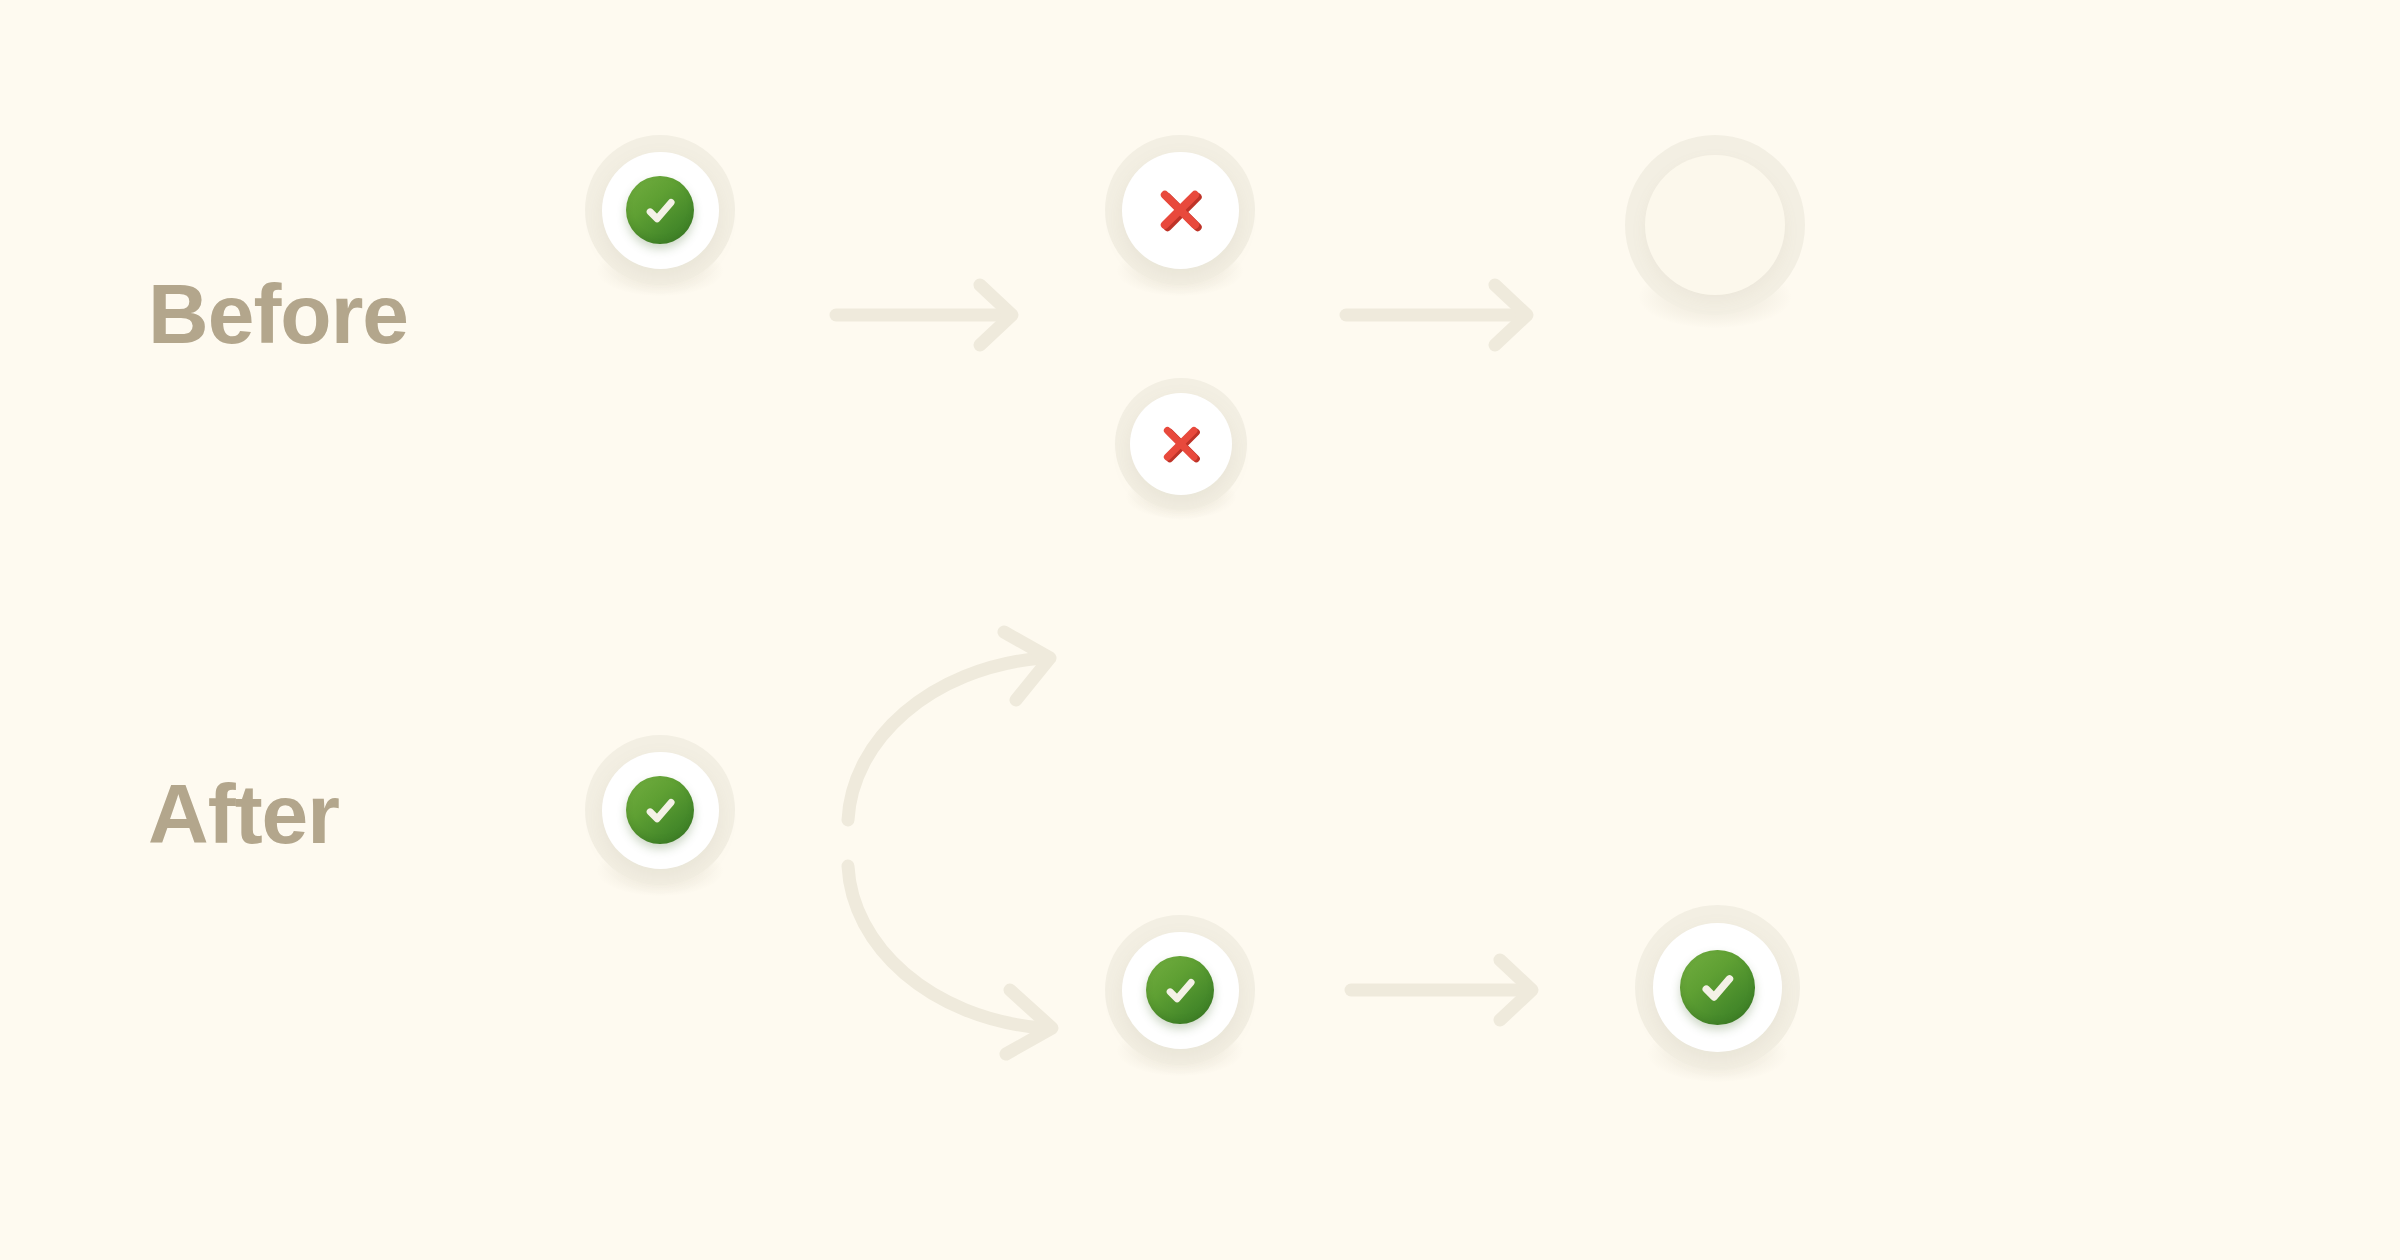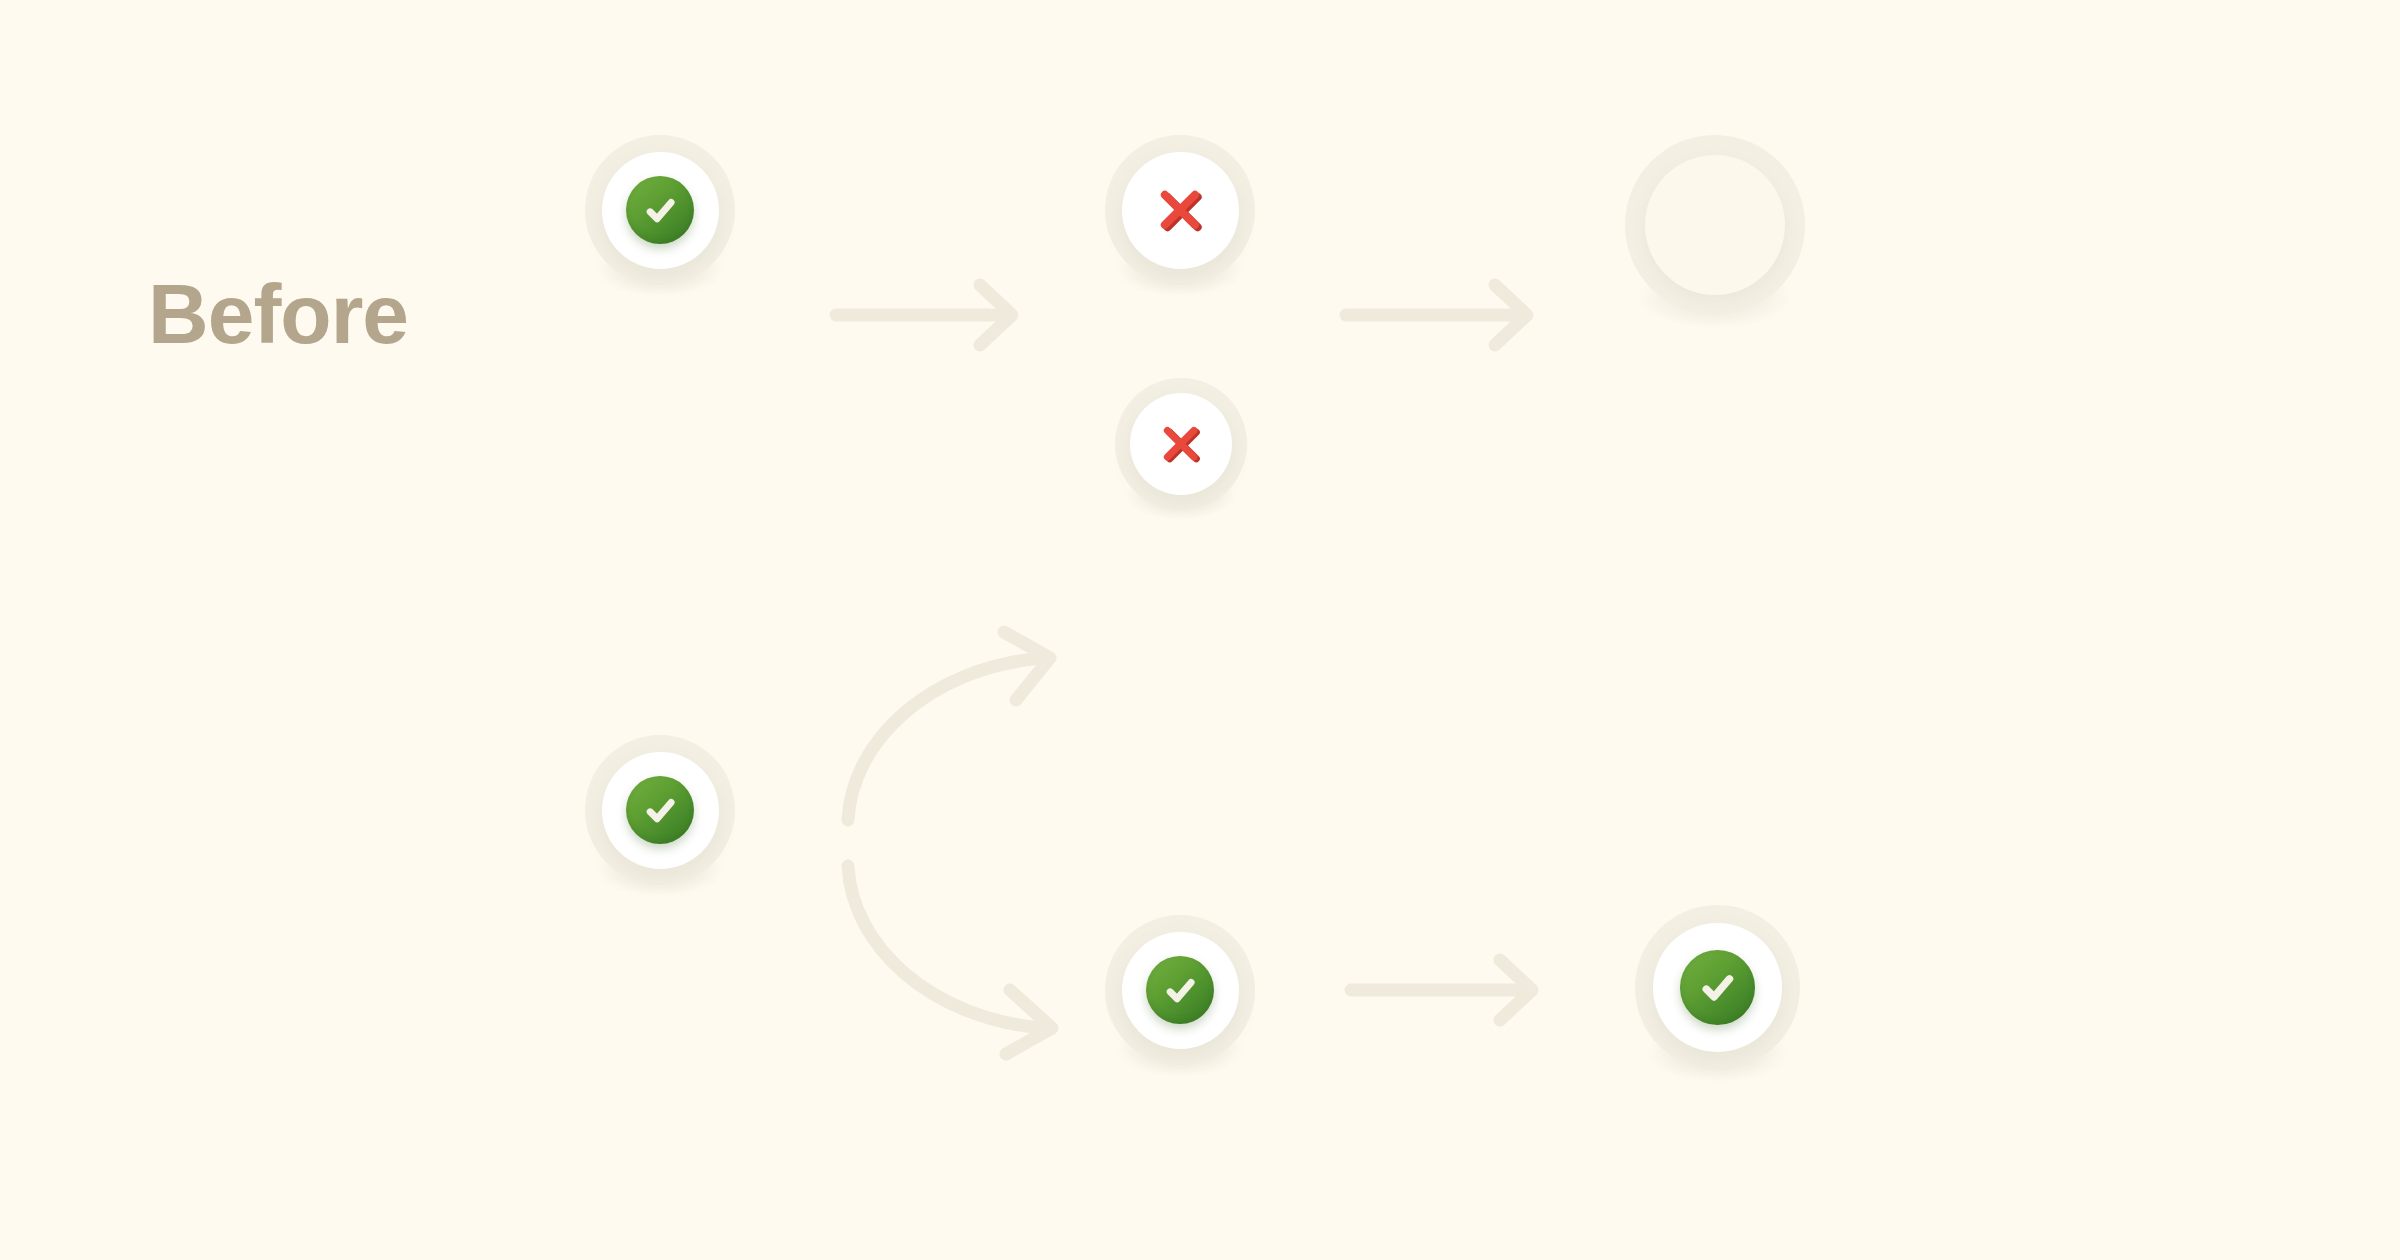--- a/index.html
+++ b/index.html
@@ -155,20 +155,21 @@
     <svg width="205" height="80" viewBox="0 0 205 80" aria-hidden="true">
       <path d="M6 40 H185"></path>
       <path d="M155 10 L187 40 L155 70"></path>
     </svg>
   </div>
 
   <div class="badge empty" id="before-node-3" style="left:1625px; top:135px; width:180px; height:180px;">
     <div class="disc"></div>
   </div>
 
+  <div class="row-label" id="label-after">After</div>
 
   <div class="badge" id="after-node-1" style="left:585px; top:735px; width:150px; height:150px;">
     <div class="disc">
       <div class="check-puck">
         <svg viewBox="0 0 48 48" aria-hidden="true">
           <path d="M13 25.5 L20.5 33 L35.5 15.5"></path>
         </svg>
       </div>
     </div>
   </div>

